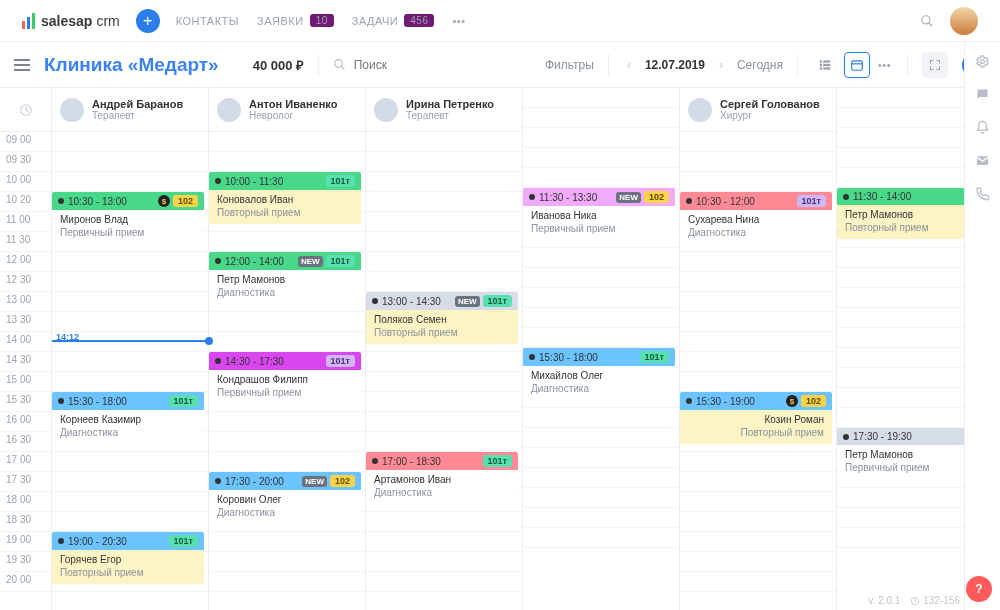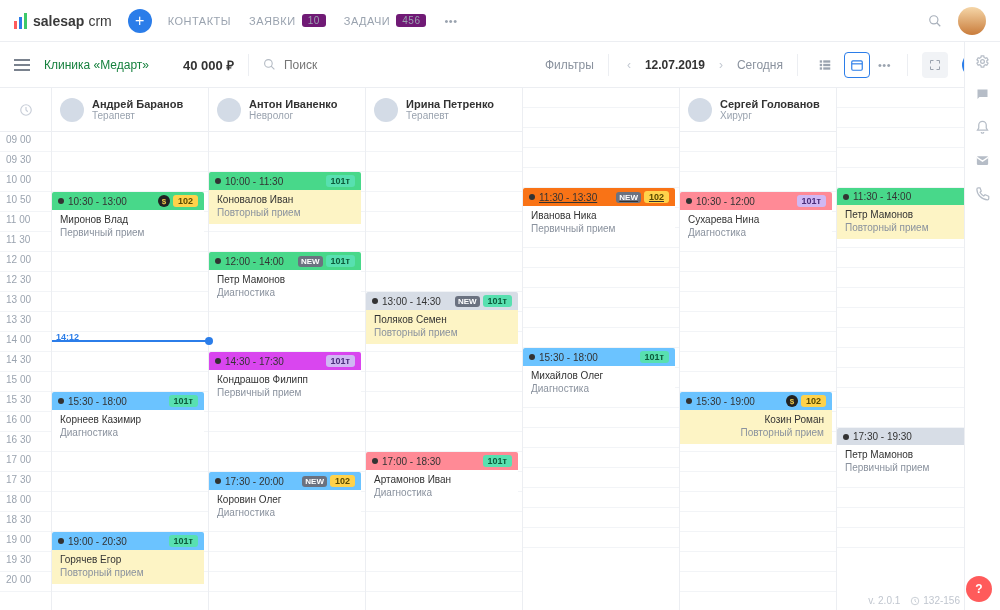--- a/index.html
+++ b/index.html
@@ -1,38 +1,38 @@
 <!DOCTYPE html>
 <html><head>
 <meta charset="utf-8">
 <style>
 * { box-sizing: border-box; margin: 0; padding: 0; }
 body { font-family: -apple-system, Helvetica, Arial, sans-serif; background: #fff; color: #333; font-size: 12px; width: 1000px; height: 610px; overflow: hidden; position: relative; }
 .shell { display: flex; flex-direction: column; height: 100%; }
 
 
-.topbar { display: flex; align-items: center; height: 42px; padding: 0 14px; border-bottom: 1px solid #eceef2; }
+.topbar { display: flex; align-items: center; height: 42px; padding: 0 22px; border-bottom: 1px solid #eceef2; }
 .logo { display: flex; align-items: center; font-size: 14px; font-weight: 600; color: #3a3a3a; gap: 4px; }
 .logo-bars { display: inline-flex; align-items: flex-end; gap: 2px; margin-right: 2px; }
 .logo-bars span { width: 3px; display: inline-block; }
 .logo-bars span:nth-child(1){height:8px;background:#ff5c5c;}
 .logo-bars span:nth-child(2){height:12px;background:#2b7de9;}
 .logo-bars span:nth-child(3){height:16px;background:#3dc96a;}
 .plus-circle { width: 24px; height: 24px; border-radius: 50%; background:#2b7de9; color:#fff; display:flex;align-items:center;justify-content:center;font-size:16px;margin:0 16px;}
 .navlink { color:#9aa3af; font-size:11px; letter-spacing:.5px; margin-right:18px; display:flex; align-items:center; gap:6px;}
 .navbadge{background:#701a75;color:#9aa3af;border-radius:3px;padding:1px 6px;font-size:10px;}
 .spacer{flex:1;}
 .icon-btn{width:26px;height:26px;display:flex;align-items:center;justify-content:center;color:#a8b0bb;border-radius:4px;}
 .avatar-top{width:28px;height:28px;border-radius:50%;background:linear-gradient(#f5d6a8,#c97c3b);margin-left:10px;}
 
 
 .toolbar{display:flex;align-items:center;height:46px;padding:0 14px;border-bottom:1px solid #eceef2;gap:14px;}
 .hamburger{display:flex;flex-direction:column;gap:3px;}
 .hamburger span{width:16px;height:2px;background:#7a828e;}
-.title{font-weight:400;font-size:12px;color:#15803d;}
+.title{font-weight:700;font-size:19px;color:#3b82f6;}
 .price{font-weight:700;font-size:13px;color:#333;margin-left:20px;}
 .vdiv{width:1px;height:22px;background:#eceef2;}
 .search{display:flex;align-items:center;gap:8px;color:#b3bac3;}
 .search-input{border:none;outline:none;font-size:12px;color:#666;width:120px;}
 .filters{color:#8a929e;font-size:12px;}
 .datenav{display:flex;align-items:center;gap:10px;}
 .chev{color:#c2c8d1;font-size:12px;padding:4px;}
 .datetxt{font-weight:600;font-size:12px;}
 .today{color:#8a929e;font-size:12px;}
 .view-icons{display:flex;gap:6px;}
@@ -187,21 +187,21 @@
           <div class="trow" style="top: 0px;">
             <span class="tl">09 00</span>
           </div>
           <div class="trow" style="top: 20px;">
             <span class="tl">09 30</span>
           </div>
           <div class="trow" style="top: 40px;">
             <span class="tl">10 00</span>
           </div>
           <div class="trow" style="top: 60px;">
-            <span class="tl">10 50</span>
+            <span class="tl">10 20</span>
           </div>
           <div class="trow" style="top: 80px;">
             <span class="tl">11 00</span>
           </div>
           <div class="trow" style="top: 100px;">
             <span class="tl">11 30</span>
           </div>
           <div class="trow" style="top: 120px;">
             <span class="tl">12 00</span>
           </div>
@@ -520,21 +520,21 @@
             <div class="trow" style="top: 280px;"></div>
             <div class="trow" style="top: 300px;"></div>
             <div class="trow" style="top: 320px;"></div>
             <div class="trow" style="top: 340px;"></div>
             <div class="trow" style="top: 360px;"></div>
             <div class="trow" style="top: 380px;"></div>
             <div class="trow" style="top: 400px;"></div>
             <div class="trow" style="top: 420px;"></div>
             <div class="trow" style="top: 440px;"></div>
             <div class="slot" style="top: 100px; height: 80px;">
-              <div class="hdr" style="background: #f97316; text-decoration: underline;">
+              <div class="hdr" style="background: #f0abfc;">
                 <div class="time">
                   <span class="dot"></span>
                   <span>11:30 - 13:30</span>
                 </div>
                 <div class="badges">
                   <span class="newpill">NEW</span>
                   <span class="tag" style="background: rgb(255, 210, 75); color: rgb(90, 74, 0);">102</span>
                 </div>
               </div>
               <div class="body">

